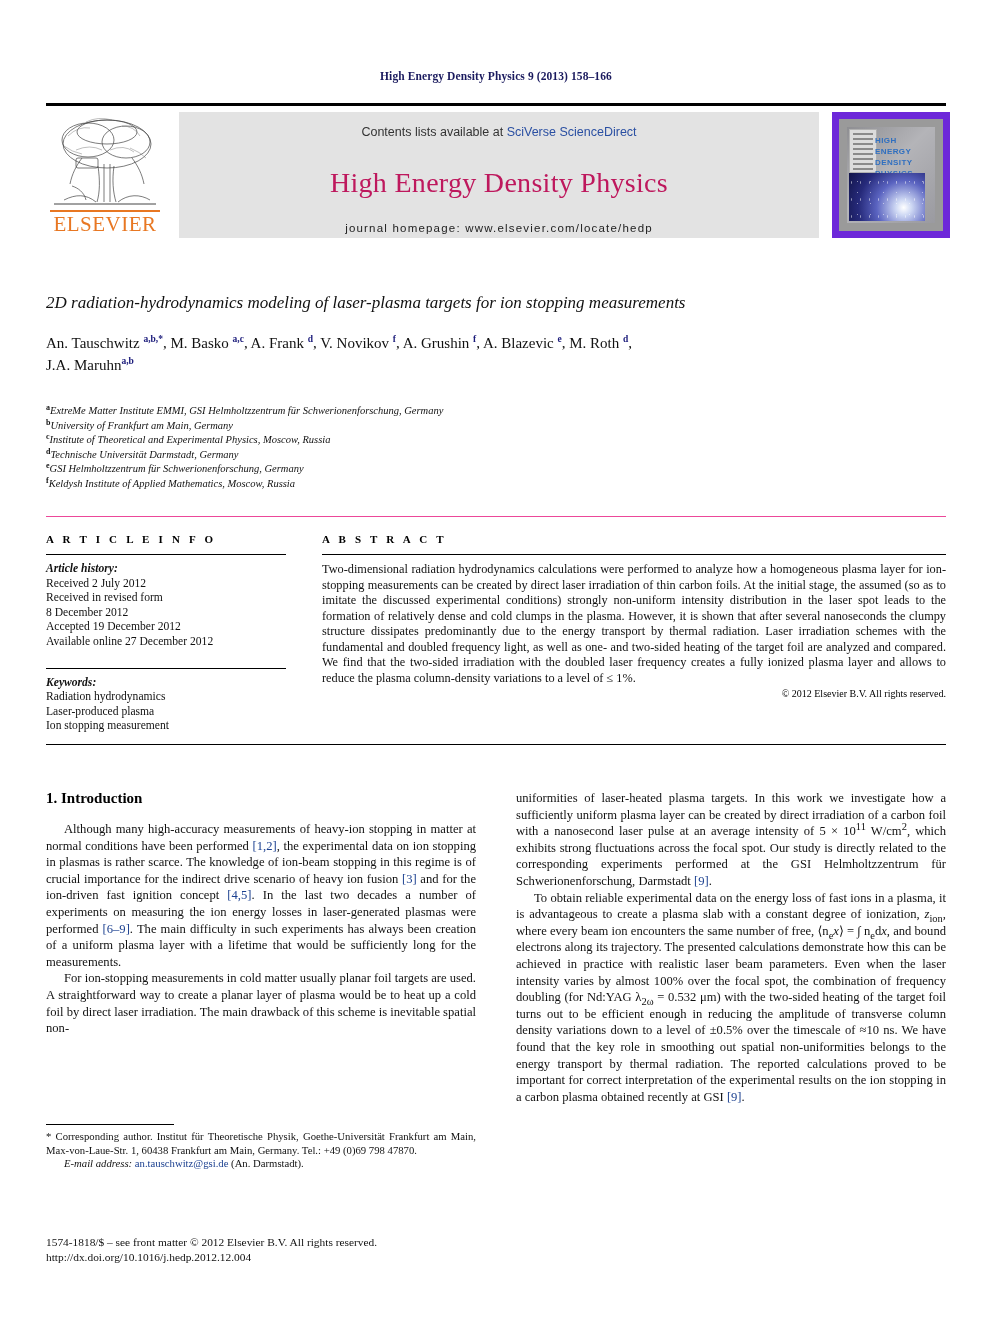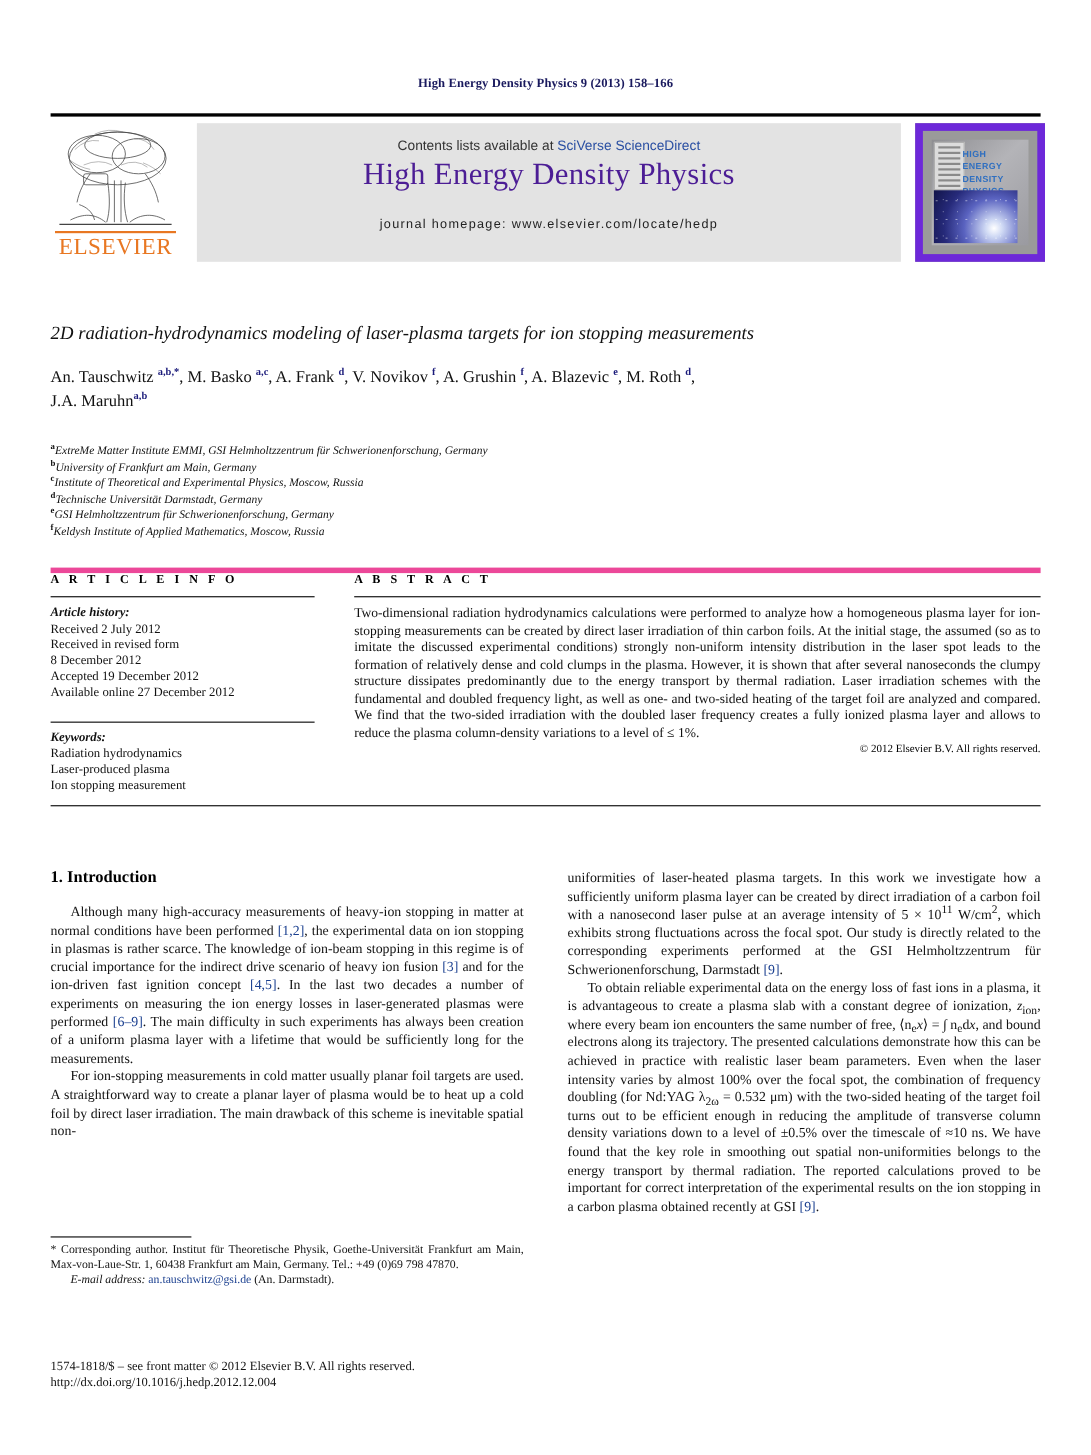--- a/index.html
+++ b/index.html
@@ -84,24 +84,24 @@
   .contents-line {
     margin-top: 13px;
     font-family: "Liberation Sans", sans-serif;
     font-size: 12.5px;
     color: #333;
   }
   .contents-line .sd {
     color: #2a4fa2;
   }
   .journal-name {
-    margin-top: 4px;
+    margin-top: 28px;
     font-family: "Liberation Serif", serif;
     font-size: 28px;
-    color: #4c1d95;
+    color: #be185d;
     letter-spacing: 0.3px;
   }
   .homepage-line {
     margin-top: 23px;
     font-family: "Liberation Sans", sans-serif;
     font-size: 11.5px;
     color: #222;
     letter-spacing: 1.2px;
   }
   .cover-thumb {
@@ -201,21 +201,22 @@
     font-weight: bold;
     font-size: 8px;
     vertical-align: super;
   }
 
   
   .infobox {
     position: absolute;
     left: 46px; top: 516px;
     width: 900px;
-    border-top: 5px solid #ec4899;
+    border-top: 1px solid #ec4899;
+    padding-top: 16px;
   }
   .infobox-cols {
     display: flex;
     gap: 36px;
   }
   .col-info { width: 240px; flex: 0 0 240px; }
   .col-abs  { flex: 1 1 auto; }
   .sec-head {
     font-family: "Liberation Serif", serif;
     font-weight: bold;

